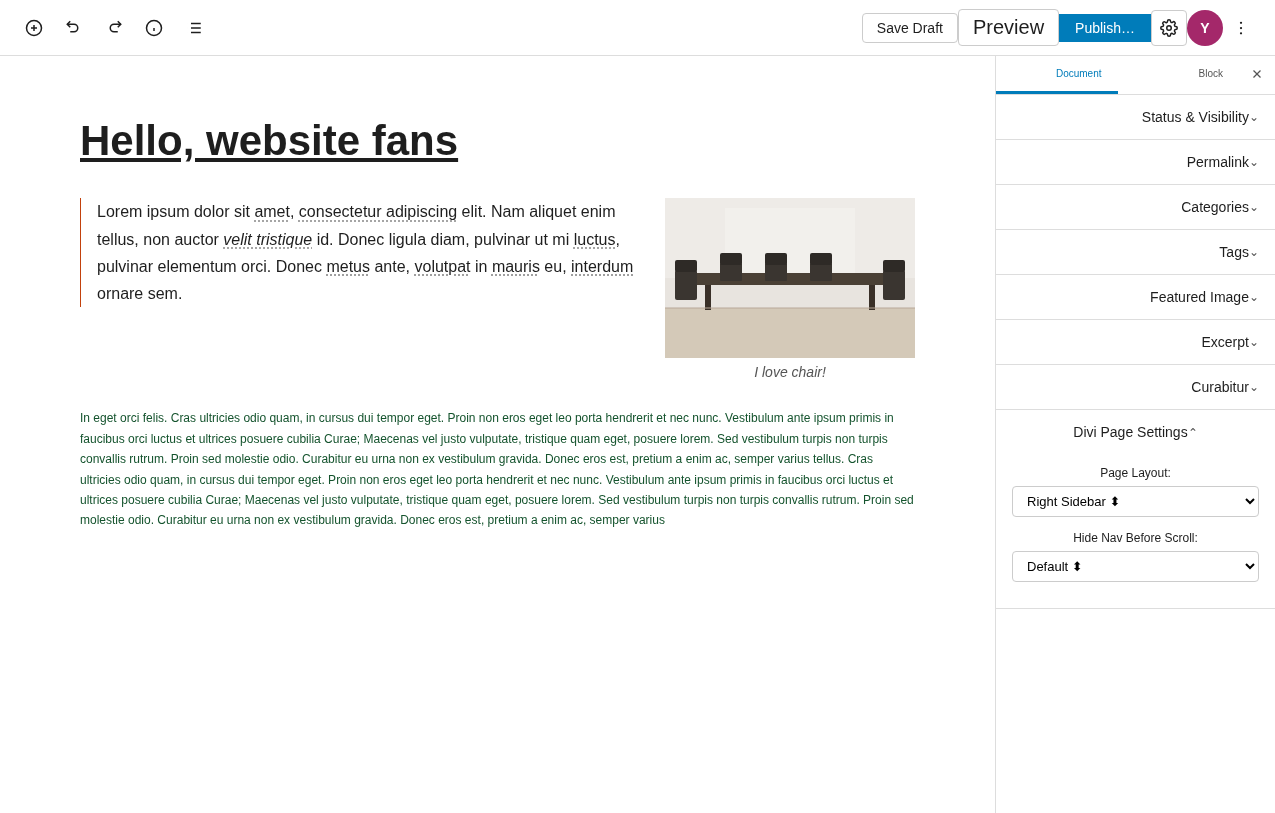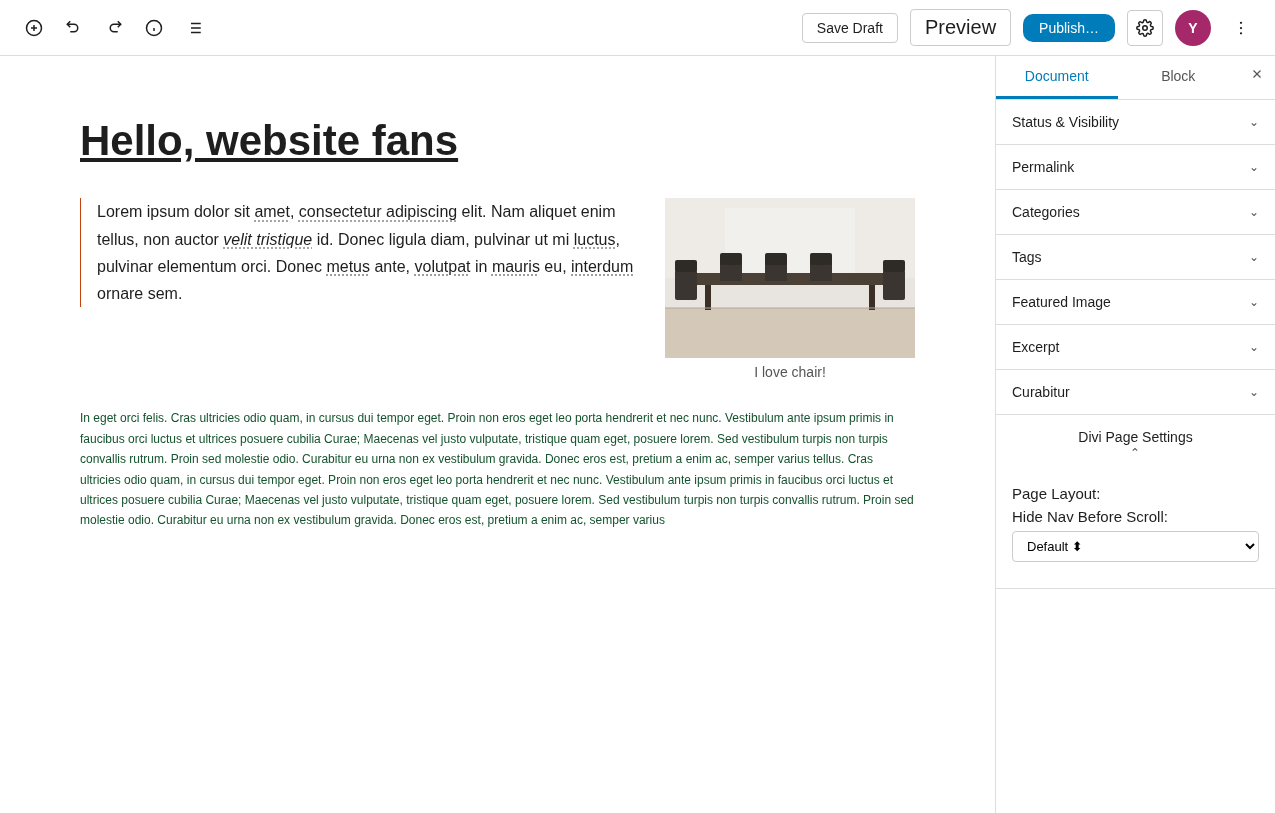--- a/index.html
+++ b/index.html
@@ -5,36 +5,36 @@
     * { box-sizing: border-box; margin: 0; padding: 0; }
     body { font-family: -apple-system, BlinkMacSystemFont, 'Segoe UI', sans-serif; background: #fff; height: 813px; overflow: hidden; display: flex; flex-direction: column; }
 
     
     .toolbar {
       display: flex; align-items: center; justify-content: space-between;
       height: 56px; border-bottom: 1px solid #ddd; padding: 0 16px;
       background: #fff; flex-shrink: 0;
     }
     .toolbar-left { display: flex; align-items: center; gap: 4px; }
-    .toolbar-right { display: flex; align-items: center; gap: 12px; }
+    .toolbar-right { display: flex; align-items: center; gap: 0; }
     .toolbar-btn {
       width: 36px; height: 36px; border: none; background: transparent;
       border-radius: 4px; cursor: pointer; display: flex; align-items: center;
       justify-content: center; color: #1e1e1e; font-size: 18px;
     }
     .save-draft-btn {
       background: transparent; border: 1px solid #ccc; border-radius: 4px;
       padding: 6px 14px; font-size: 14px; cursor: pointer; color: #1e1e1e;
     }
     .preview-btn {
       background: transparent; border: 1px solid #ccc; border-radius: 4px;
       padding: 6px 14px; font-size: 20px; cursor: pointer; color: #1e1e1e;
     }
     .publish-btn {
-      background: #007cba; border: none; border-radius: 10px;
+      background: #007cba; border: none; border-radius: 0;
       padding: 6px 16px; font-size: 14px; cursor: pointer; color: #fff; font-weight: 500;
     }
     .settings-btn {
       width: 36px; height: 36px; border: 1px solid #ccc; border-radius: 4px;
       background: transparent; cursor: pointer; display: flex; align-items: center;
       justify-content: center; color: #1e1e1e;
     }
     .yoast-icon {
       width: 36px; height: 36px; border-radius: 50%; background: #a4286a;
       display: flex; align-items: center; justify-content: center; color: #fff;
@@ -58,69 +58,69 @@
     .post-title {
       font-size: 42px; font-weight: 700; color: #1e1e1e; margin-bottom: 32px;
       line-height: 1.2;
       text-decoration: underline;
     }
     .media-text-block { display: flex; gap: 24px; align-items: flex-start; margin-bottom: 28px; }
     .text-with-quote {
       border-left: 1px solid #c2410c; padding-left: 16px; flex: 1;
       font-size: 16px; line-height: 1.7; color: #1e1e1e;
     }
-    .image-block { width: 250px; flex-shrink: 0; }
+    .image-block { width: 250px; flex-shrink: 0; font-style: italic; }
     .image-placeholder {
       width: 250px; height: 160px;
       background: linear-gradient(135deg, #c8c8c8 0%, #e0e0e0 50%, #b0b0b0 100%);
       display: flex; align-items: center; justify-content: center;
       position: relative; overflow: hidden;
     }
     
     .image-caption { text-align: center; font-size: 14px; color: #555; margin-top: 6px; }
 
     .body-text { font-size: 12px; line-height: 1.7; color: #14532d; }
 
     
     .sidebar {
       width: 280px; border-left: 1px solid #ddd; background: #fff;
       overflow-y: auto; flex-shrink: 0;
     }
     .sidebar-tabs {
       display: flex; border-bottom: 1px solid #ddd; position: sticky; top: 0; background: #fff; z-index: 10;
     }
     .sidebar-tab {
-      flex: 1; padding: 12px 16px; font-size: 14px; font-weight: 500;
-      text-align: center; cursor: pointer; color: #555; border-bottom: 3px solid transparent;
+      flex: 1; padding: 12px 16px; font-size: 10px; font-weight: 500;
+      text-align: right; cursor: pointer; color: #555; border-bottom: 3px solid transparent;
       background: transparent; border-top: none; border-left: none; border-right: none;
     }
     .sidebar-tab.active { color: #007cba; border-bottom-color: #007cba; }
     .close-sidebar-btn {
       width: 36px; height: 36px; border: none; background: transparent;
       cursor: pointer; display: flex; align-items: center; justify-content: center;
       color: #555; font-size: 16px;
     }
 
     .sidebar-panel { }
     .panel-row {
-      display: flex; align-items: center; justify-content: space-between;
-      padding: 14px 16px; border-bottom: 1px solid #ddd; cursor: pointer; gap: 40px;
+      display: flex; align-items: center; justify-content: flex-end;
+      padding: 14px 16px; border-bottom: 1px solid #ddd; cursor: pointer;
     }
     .panel-label { font-size: 14px; font-weight: 500; color: #1e1e1e; }
     .chevron { color: #555; font-size: 12px; }
 
     
     .divi-settings { border-bottom: 1px solid #ddd; }
     .divi-header {
-      display: flex; align-items: center; justify-content: space-between;
-      padding: 14px 16px; cursor: pointer; flex-direction: column;
+      display: flex; align-items: center; justify-content: center;
+      padding: 14px 16px; cursor: pointer;
     }
     .divi-header .panel-label { font-size: 14px; font-weight: 500; }
     .divi-content { padding: 12px 16px; }
-    .setting-label { font-size: 15px; color: #1e1e1e; margin-bottom: 6px; font-weight: 500; }
+    .setting-label { font-size: 12px; color: #1e1e1e; margin-bottom: 6px; font-weight: 500; text-align: center; }
     .setting-select {
       width: 100%; padding: 6px 10px; border: 1px solid #ccc; border-radius: 4px;
       font-size: 13px; background: #fff; cursor: pointer; margin-bottom: 14px;
       appearance: auto;
     }
   </style>
 </head>
 <body>
 
 <div class="toolbar">
@@ -284,20 +284,26 @@
         <span class="chevron">⌄</span>
       </div>
 
       <div class="divi-settings">
         <div class="divi-header">
           <span class="panel-label">Divi Page Settings</span>
           <span class="chevron" style="transform:rotate(180deg);display:inline-block;">⌄</span>
         </div>
         <div class="divi-content">
           <div class="setting-label">Page Layout:</div>
+          <select class="setting-select">
+            <option>Right Sidebar ⬍</option>
+            <option>Left Sidebar</option>
+            <option>Full Width</option>
+            <option>No Sidebar</option>
+          </select>
           <div class="setting-label">Hide Nav Before Scroll:</div>
           <select class="setting-select">
             <option>Default ⬍</option>
             <option>Enable</option>
             <option>Disable</option>
           </select>
         </div>
       </div>
     </div>
   </div>

